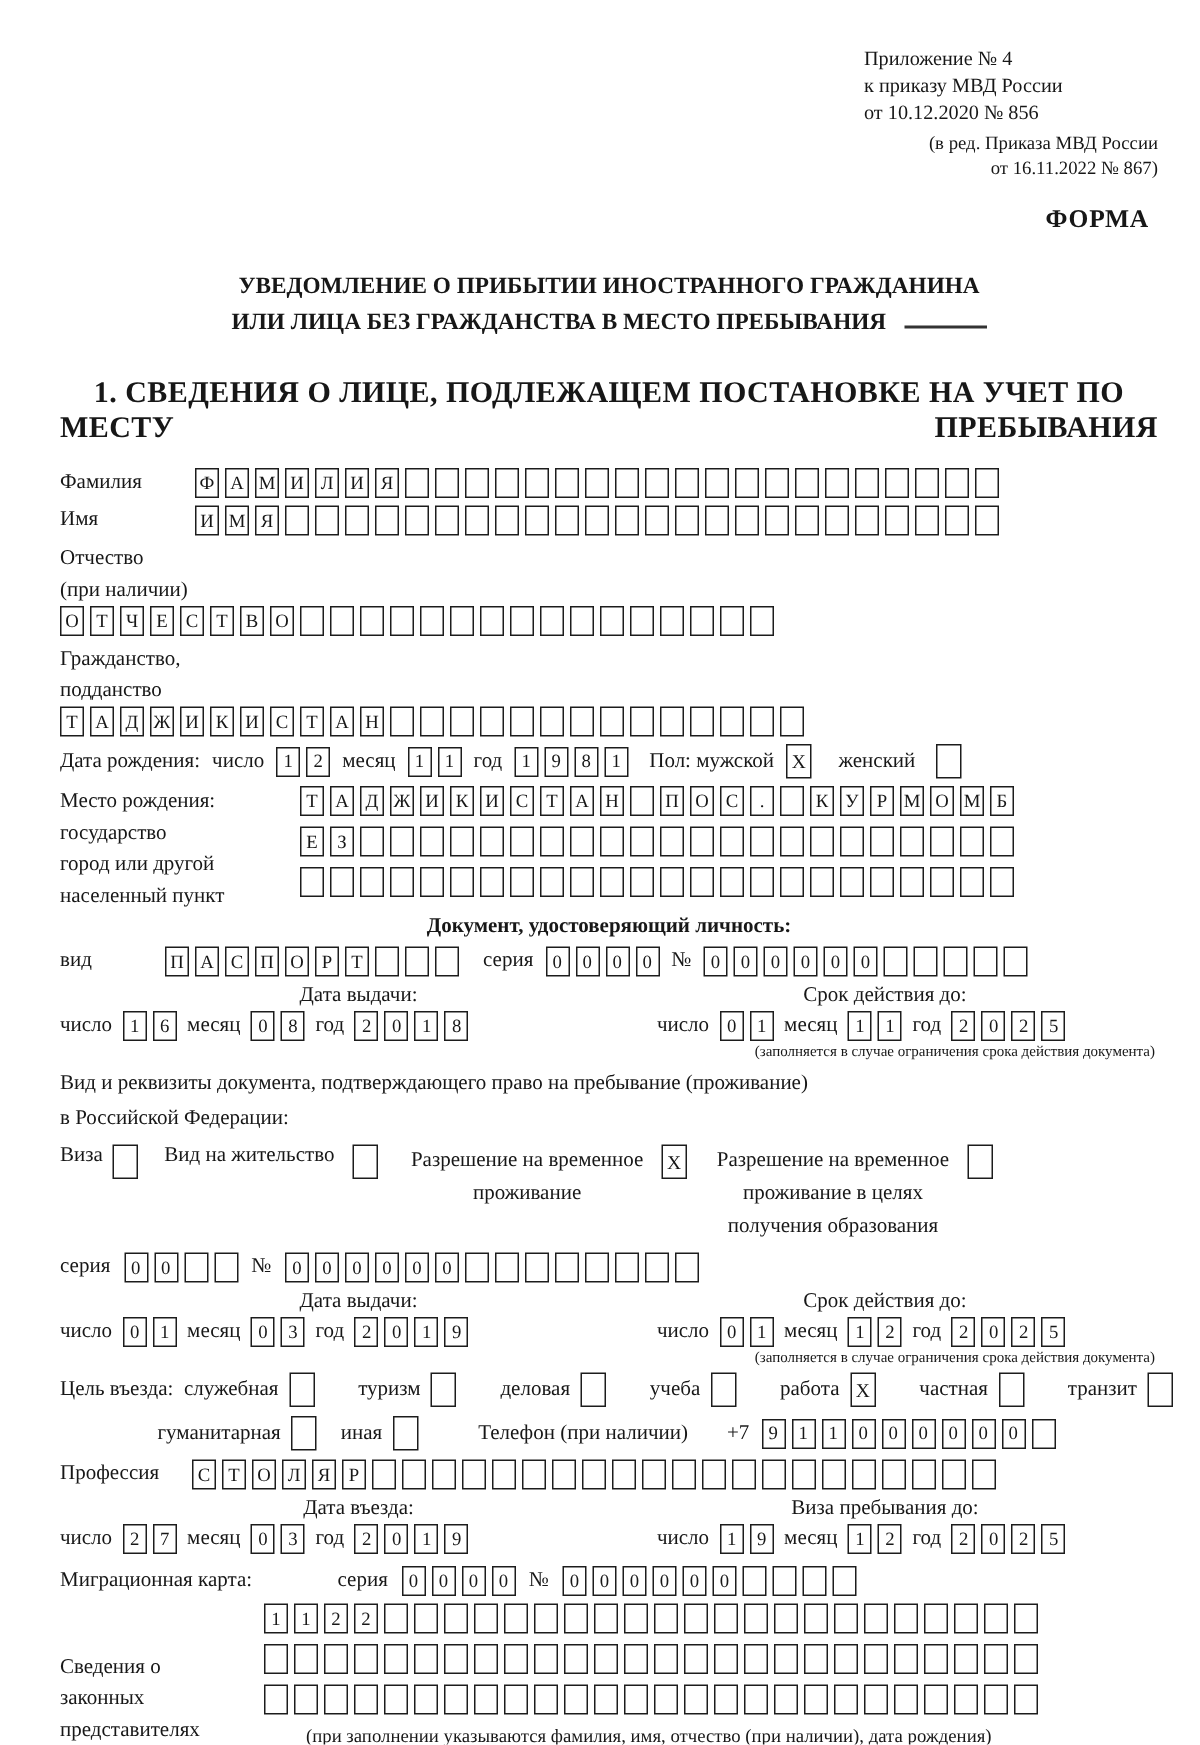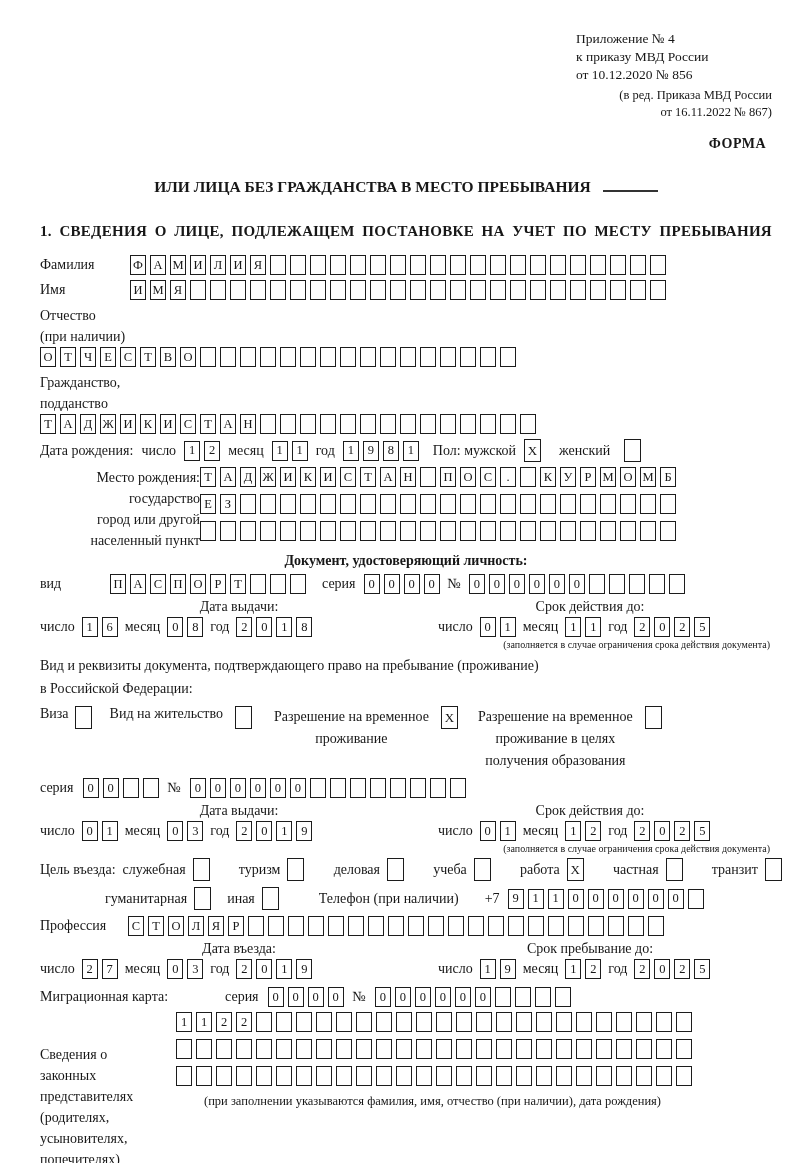--- a/index.html
+++ b/index.html
@@ -7,26 +7,26 @@
   body {
     width: 800px; height: 1163px; overflow: hidden;
     font-family: "Liberation Serif", "DejaVu Serif", serif;
     color: #171717; font-size: 14px;
   }
   .page { width: 800px; height: 1163px; padding: 30px 28px 10px 40px; }
 
   
   .annex { margin-left: auto; width: 196px; line-height: 18px; font-size: 13.5px; }
   .amend { margin-left: auto; width: 196px; line-height: 17px; font-size: 12.5px; margin-top: 3px; text-align: right; }
-  .form-word { text-align: right; font-weight: bold; font-size: 14px; margin-top: 15px; padding-right: 6px; letter-spacing: .5px; }
+  .form-word { text-align: right; font-weight: bold; font-size: 17px; margin-top: 15px; padding-right: 6px; letter-spacing: .5px; }
 
   .title { text-align: center; font-weight: bold; font-size: 15.5px; line-height: 24px; margin-top: 23px; }
   .blank { display: inline-block; width: 55px; border-bottom: 2px solid #333; height: 14px; margin-left: 12px; }
   .section-head {
-    font-weight: bold; font-size: 15px; margin-top: 24px;
+    font-weight: bold; font-size: 20px; margin-top: 24px;
     text-align: center; text-align-last: justify; letter-spacing: .3px;
   }
 
   
   .cells { display: inline-flex; gap: 4px; flex-shrink: 0; }
   .cell {
     display: inline-flex; align-items: center; justify-content: center;
     width: 16px; height: 20px; border: 1.7px solid #1c1c1c;
     font-size: 12.5px; line-height: 1; flex-shrink: 0;
   }
@@ -74,20 +74,21 @@
     <div>к приказу МВД России</div>
     <div>от 10.12.2020 № 856</div>
   </div>
   <div class="amend">
     <div>(в ред. Приказа МВД России</div>
     <div>от 16.11.2022 № 867)</div>
   </div>
   <div class="form-word">ФОРМА</div>
 
   <div class="title">
+    <div>УВЕДОМЛЕНИЕ О ПРИБЫТИИ ИНОСТРАННОГО ГРАЖДАНИНА</div>
     <div><span>ИЛИ ЛИЦА БЕЗ ГРАЖДАНСТВА В МЕСТО ПРЕБЫВАНИЯ</span><span class="blank"></span></div>
   </div>
 
   <div class="section-head">1. СВЕДЕНИЯ О ЛИЦЕ, ПОДЛЕЖАЩЕМ ПОСТАНОВКЕ НА УЧЕТ ПО МЕСТУ ПРЕБЫВАНИЯ</div>
 
   <div class="formarea">
 
     <div class="row">
       <span class="lbl w90">Фамилия</span>
       <span class="cells">
@@ -243,21 +244,21 @@
       <span style="margin-left:6px;">Пол: мужской</span>
       <span class="cells cbx">
           <span class="cell">X</span>
         </span>
       <span style="margin-left:10px;">женский</span>
       <span class="cells cbx" style="margin-left:6px;">
           <span class="cell"></span>
         </span>
     </div>
 
-    <div class="multirow" style="margin-top:2px;text-align:right;">
+    <div class="multirow" style="margin-top:2px;">
       <span class="lbl w160 lblcol">
         <div>Место рождения:</div>
         <div>государство</div>
         <div>город или другой</div>
         <div>населенный пункт</div>
       </span>
       <span class="mr-cells">
         <span class="cells">
             <span class="cell">Т</span>
             <span class="cell">А</span>
@@ -665,21 +666,21 @@
           <span>год</span>
           <span class="cells">
               <span class="cell">2</span>
               <span class="cell">0</span>
               <span class="cell">1</span>
               <span class="cell">9</span>
             </span>
         </div>
       </div>
       <div class="dg-right">
-        <div class="dg-head">Срок пребывание до:</div>
+        <div class="dg-head">Виза пребывания до:</div>
         <div class="dg-row">
           <span>число</span>
           <span class="cells">
               <span class="cell">1</span>
               <span class="cell">9</span>
             </span>
           <span>месяц</span>
           <span class="cells">
               <span class="cell">1</span>
               <span class="cell">2</span>

